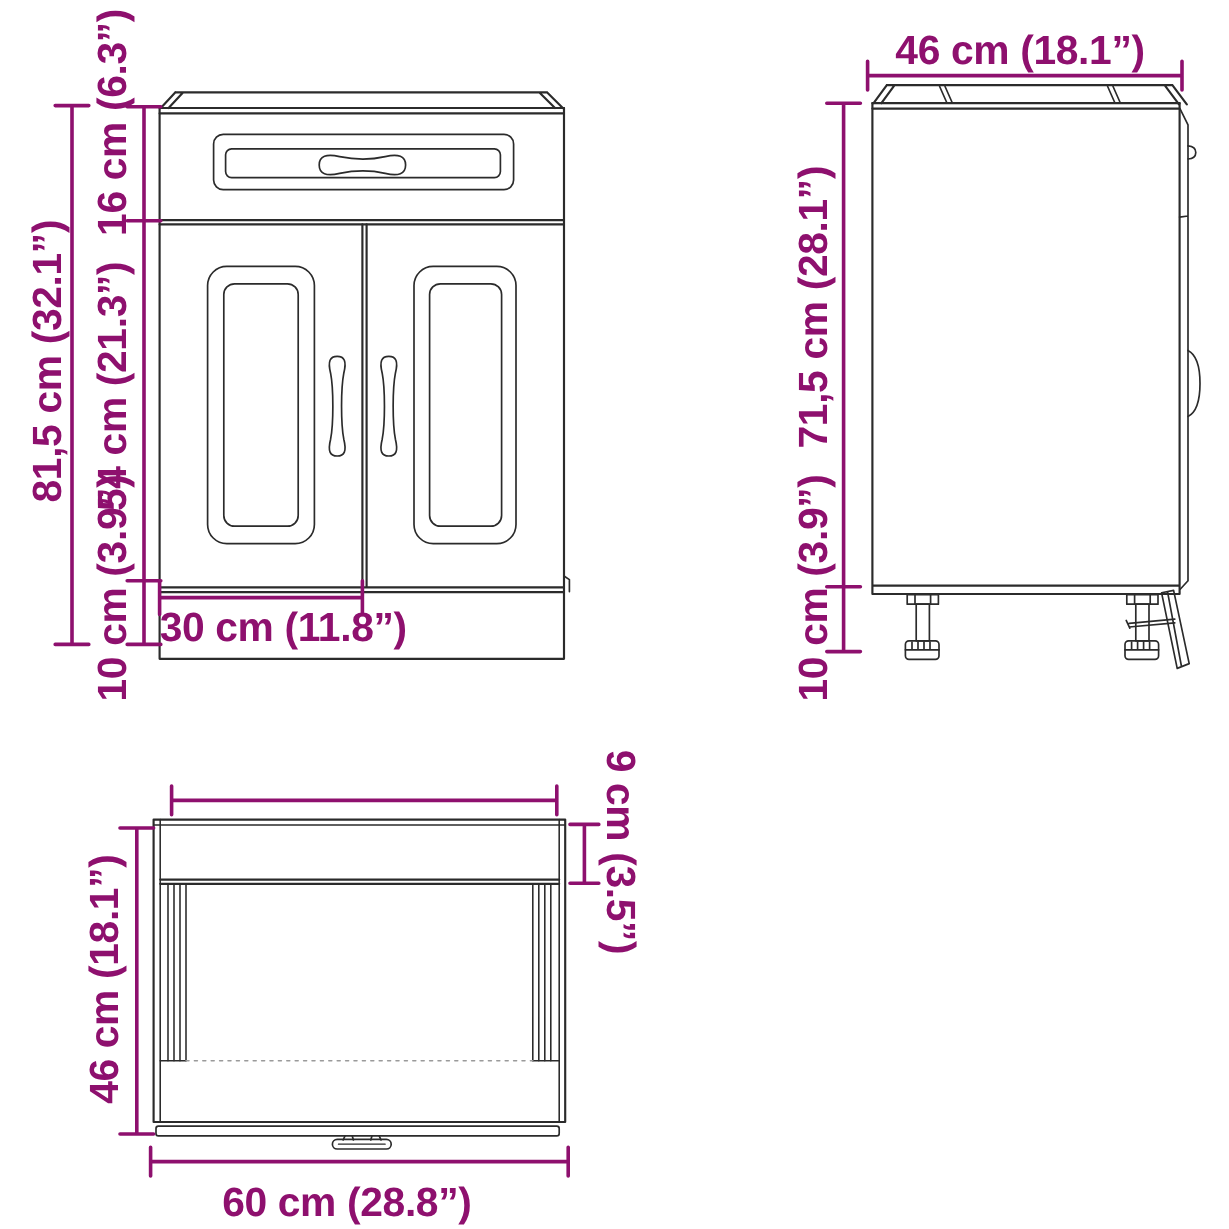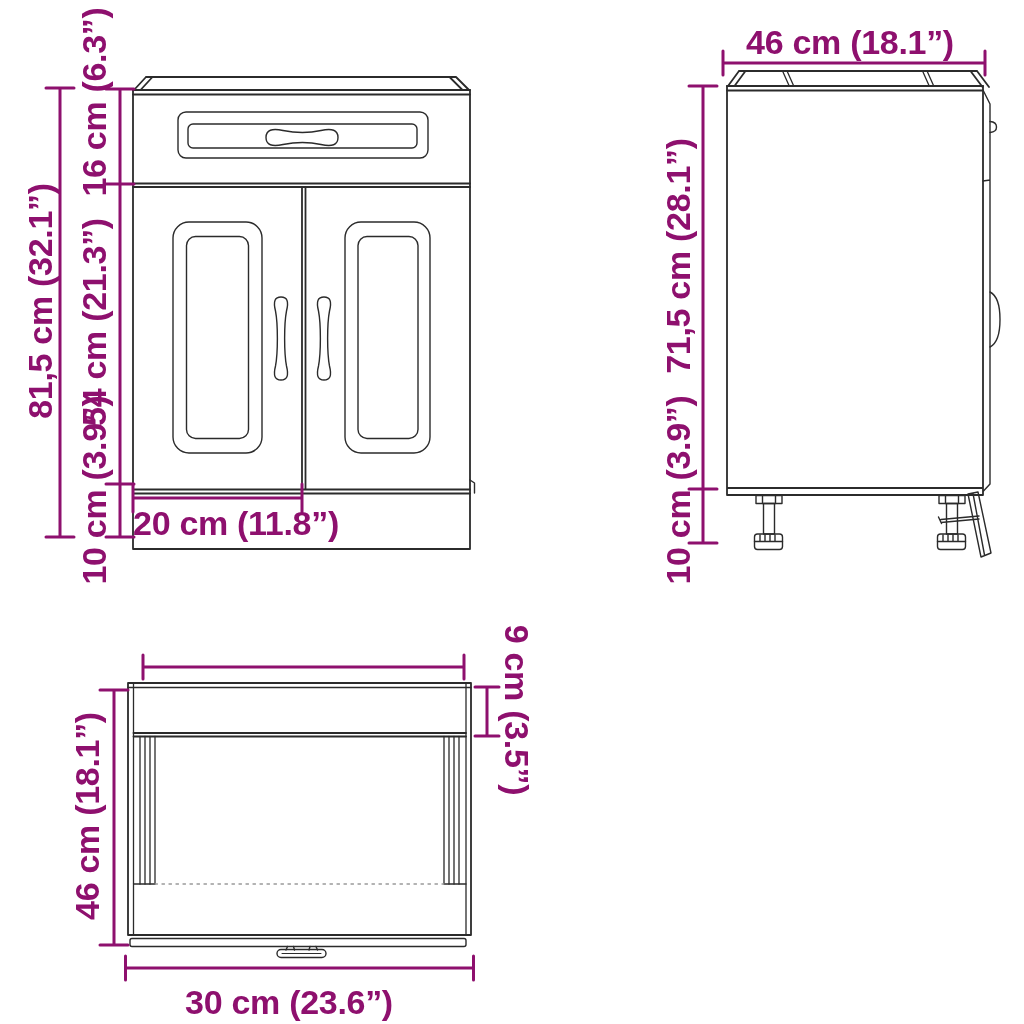--- a/index.html
+++ b/index.html
@@ -131,27 +131,27 @@
   </svg>
 
   <div class="dim-label rot-ccw" style="left:40px;top:301px">81,5 cm (32.1”)</div>
 
   <div class="dim-label rot-ccw" style="left:94px;top:102px">16 cm (6.3”)</div>
 
   <div class="dim-label rot-ccw" style="left:94px;top:322px">54 cm (21.3”)</div>
 
   <div class="dim-label rot-ccw" style="left:94px;top:490px">10 cm (3.9”)</div>
 
-  <div class="dim-label" style="left:236px;top:523px">20 cm (11.8”)</div>
+  <div class="dim-label" style="left:236px;top:523px">30 cm (11.8”)</div>
 
   <div class="dim-label" style="left:850px;top:42px">46 cm (18.1”)</div>
 
   <div class="dim-label rot-ccw" style="left:678px;top:256px">71,5 cm (28.1”)</div>
 
   <div class="dim-label rot-ccw" style="left:678px;top:490px">10 cm (3.9”)</div>
 
 
   <div class="dim-label rot-cw" style="left:517px;top:710px">9 cm (3.5”)</div>
 
   <div class="dim-label rot-ccw" style="left:87px;top:816px">46 cm (18.1”)</div>
 
-  <div class="dim-label" style="left:289px;top:1002px">30 cm (23.6”)</div>
+  <div class="dim-label" style="left:289px;top:1002px">60 cm (28.8”)</div>
 </div>
 
 </body></html>

